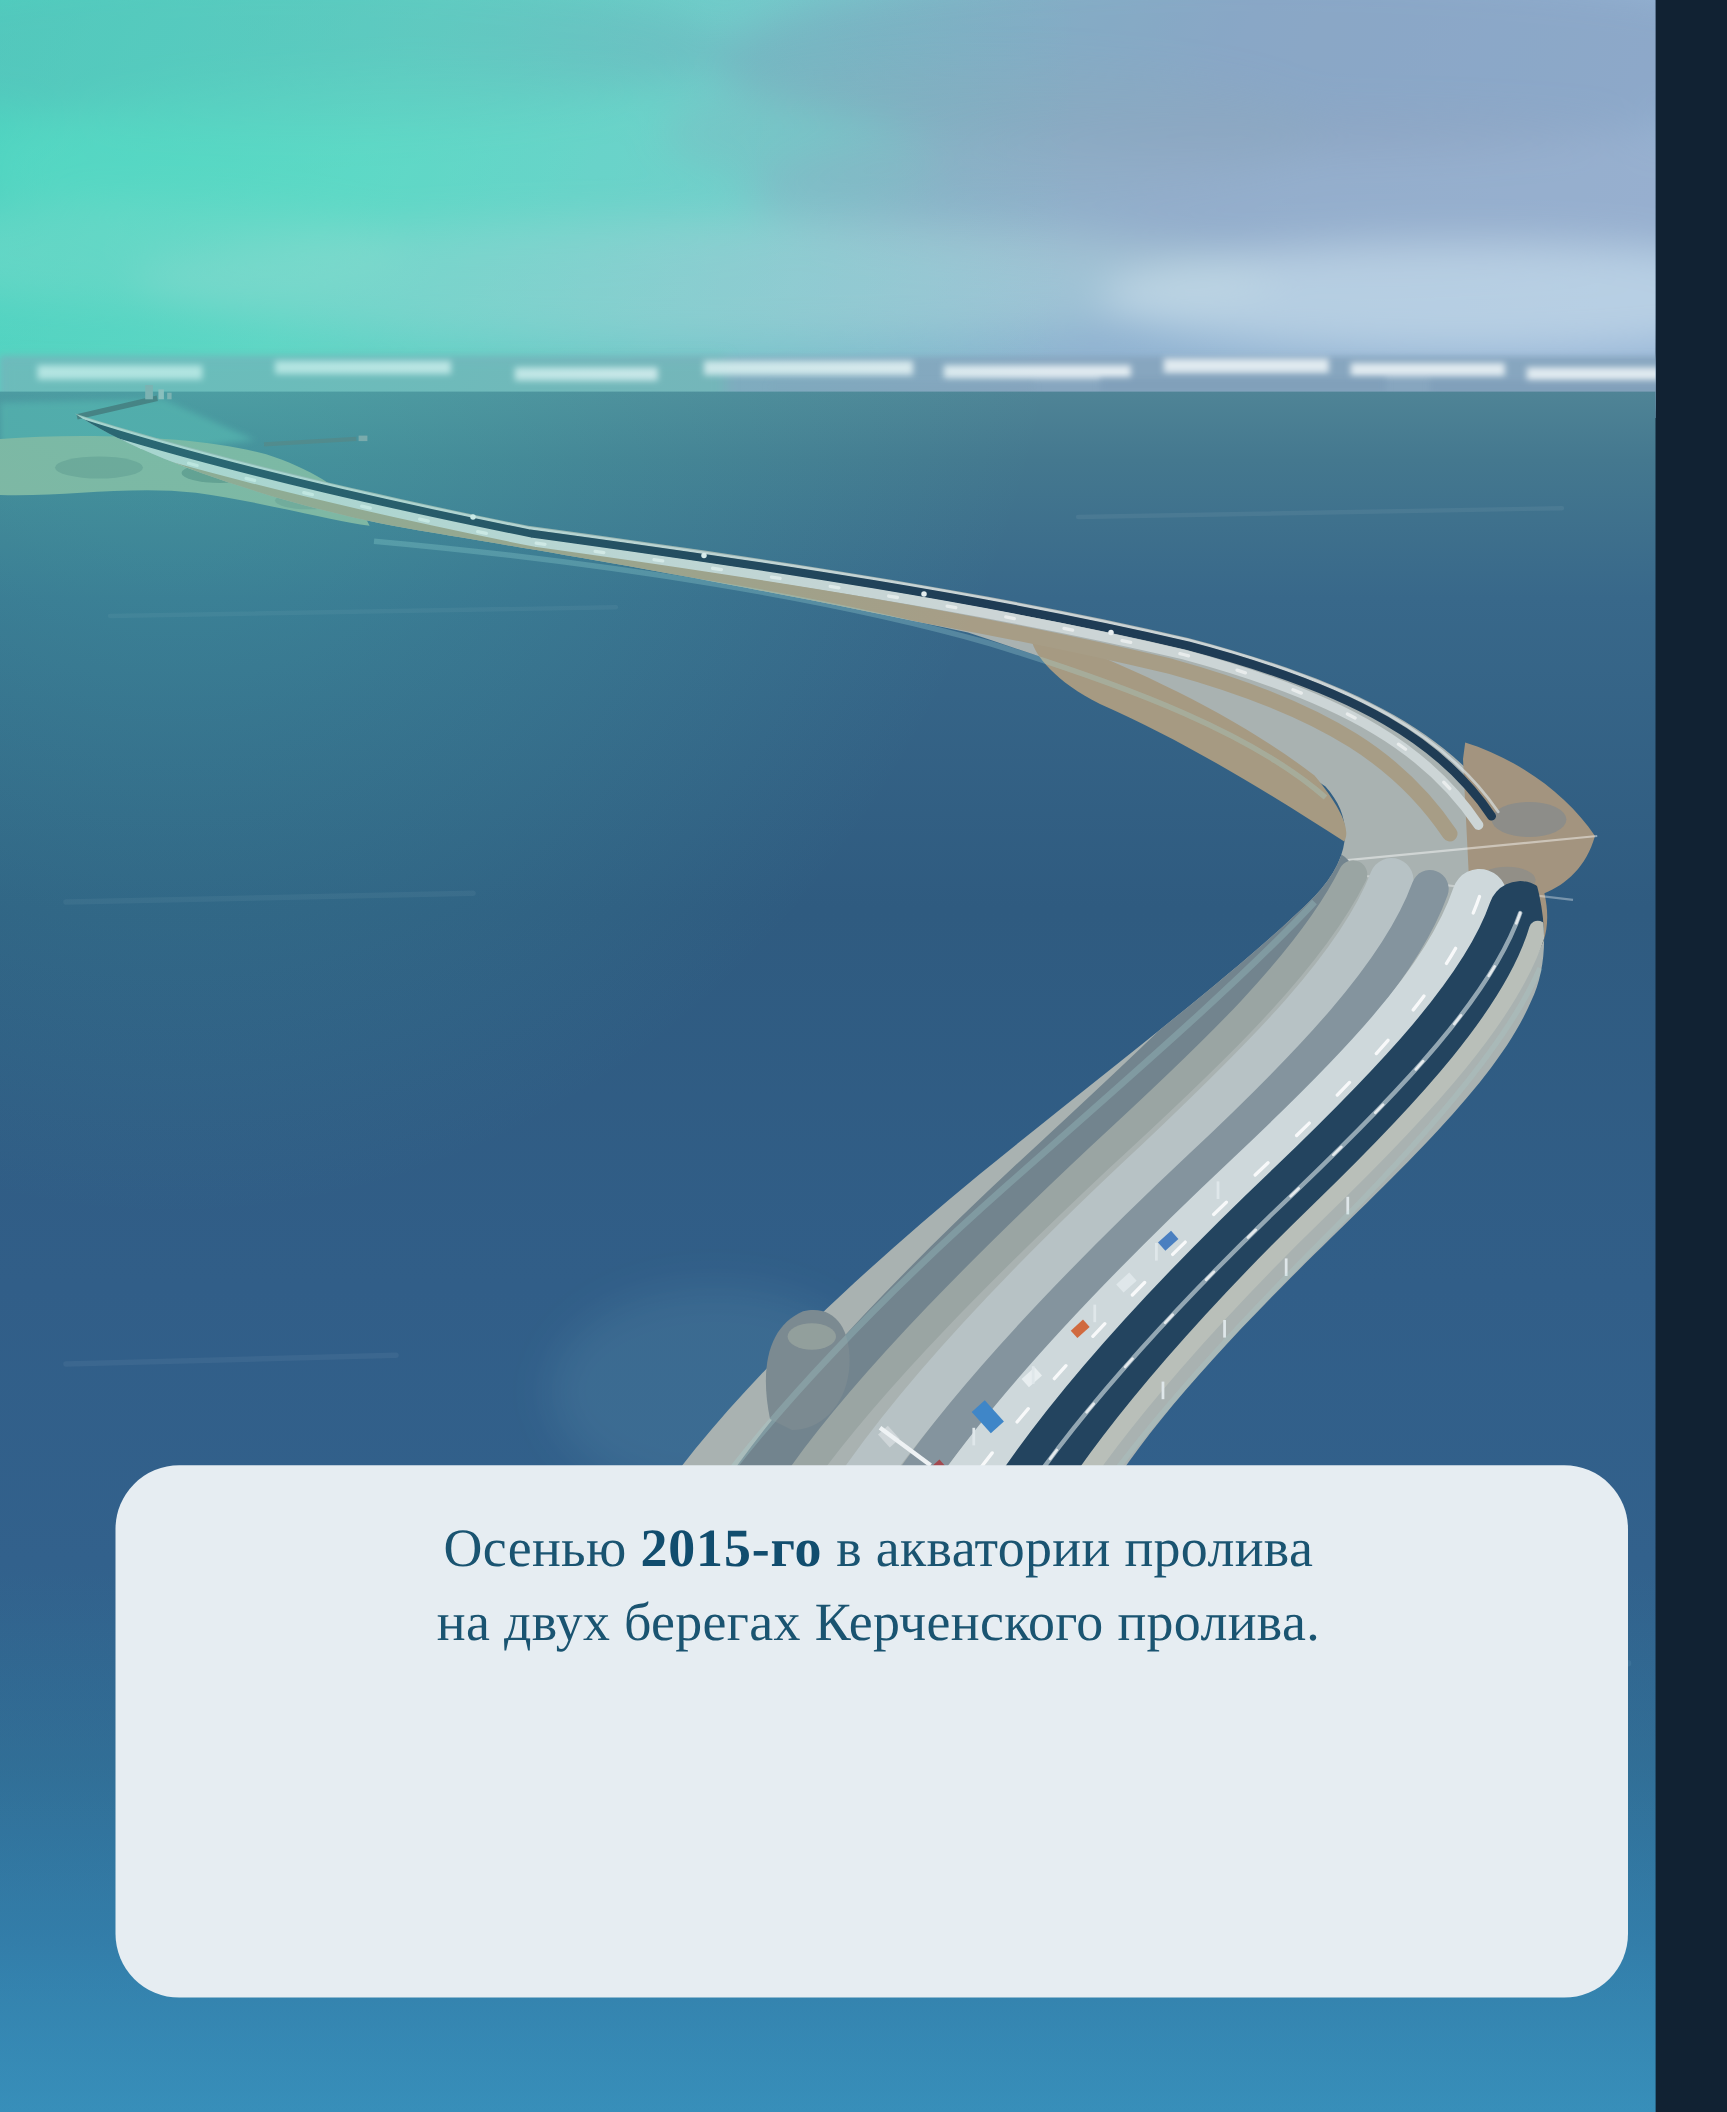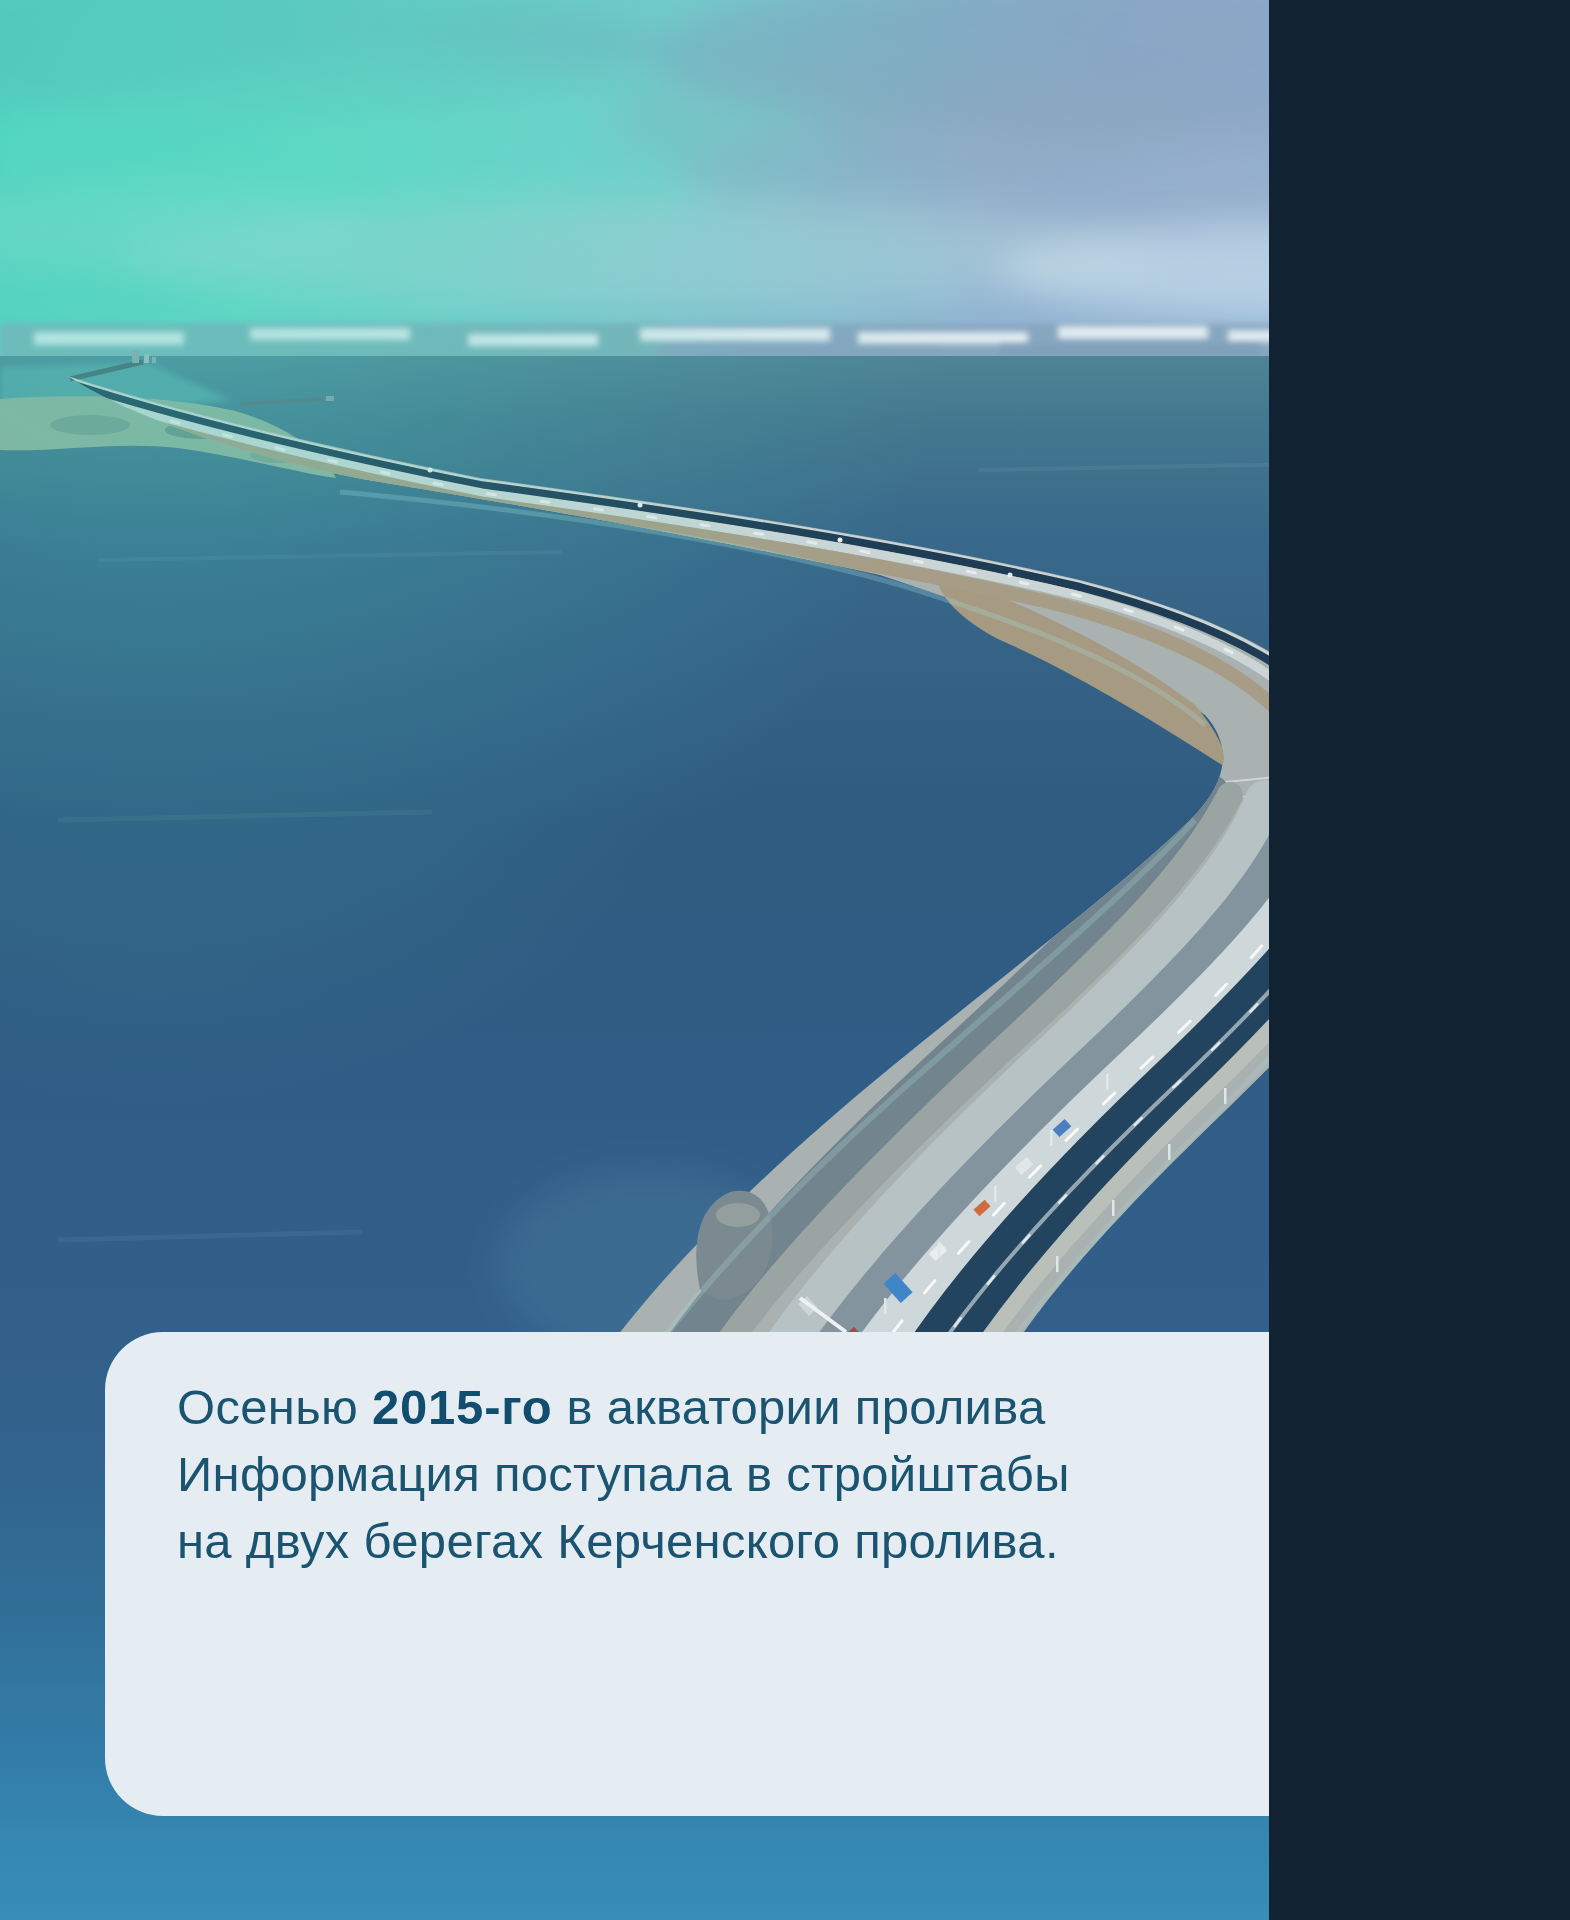--- a/index.html
+++ b/index.html
@@ -1,18 +1,19 @@
 <!DOCTYPE html>
 <html><head>
 <meta charset="utf-8">
 <style>
   html,body{margin:0;padding:0;background:#123;}
   .stage{
-    position:relative;width:1269px;height:1920px;overflow:hidden;
-    font-family:Liberation Sans, sans-serif;
+    position:relative;width:1505px;height:1920px;overflow:hidden;
+    font-family:Liberation Serif, serif;
+    text-align:center;
   }
   .photo-svg{position:absolute;left:0;top:0;width:1570px;height:1920px;display:block;}
   .caption-card{
     position:absolute;left:105px;top:1332px;width:1375px;height:484px;
     background:#e6edf2;border-radius:58px;box-sizing:border-box;
     padding:42px 60px 0 72px;
   }
   .caption-line{
     height:67px;line-height:67px;font-size:49px;letter-spacing:.3px;
     color:#1a5471;white-space:nowrap;
@@ -225,17 +226,16 @@
         <path d="M 1400,880 C 1370,950 1290,1040 1200,1130 C 1110,1220 1030,1310 980,1385" stroke="rgba(170,218,218,0.18)" stroke-width="5"></path>
       </g>
     </g>
 
     <rect x="0" y="0" width="1570" height="1920" fill="url(#tealTint)"></rect>
     <rect x="0" y="1430" width="1570" height="490" fill="url(#bottomTint)"></rect>
   </svg>
 
   <div class="caption-card">
     <div class="caption-line"><span>Осенью </span><span class="bold">2015-го</span><span> в акватории пролива</span></div>
-    <div class="caption-line">Информация поступала в стройштабы</div>
     <div class="caption-line">на двух берегах Керченского пролива.</div>
   </div>
 
 </div>
 
 </body></html>

